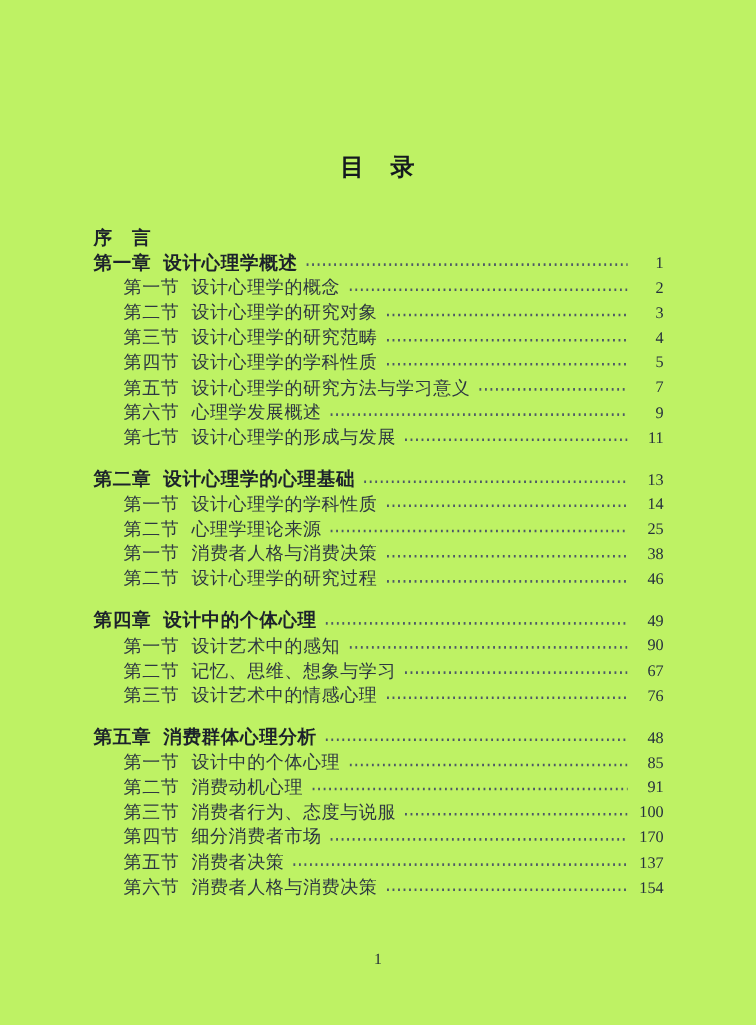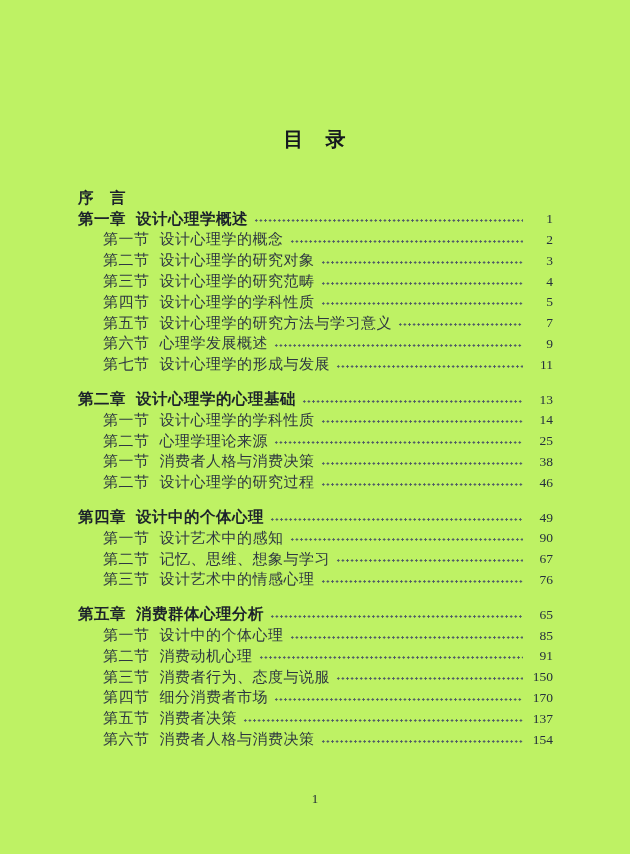--- a/index.html
+++ b/index.html
@@ -194,39 +194,39 @@
       <div class="row section">
     <span class="label">第三节</span>
     <span class="title">设计艺术中的情感心理</span>
     <span class="leader"></span>
     <span class="pagenum">76</span>
   </div>
       <div class="row chapter group-gap">
     <span class="label">第五章</span>
     <span class="title">消费群体心理分析</span>
     <span class="leader"></span>
-    <span class="pagenum">65</span>
+    <span class="pagenum">48</span>
   </div>
       <div class="row section">
     <span class="label">第一节</span>
     <span class="title">设计中的个体心理</span>
     <span class="leader"></span>
     <span class="pagenum">85</span>
   </div>
       <div class="row section">
     <span class="label">第二节</span>
     <span class="title">消费动机心理</span>
     <span class="leader"></span>
     <span class="pagenum">91</span>
   </div>
       <div class="row section">
     <span class="label">第三节</span>
     <span class="title">消费者行为、态度与说服</span>
     <span class="leader"></span>
-    <span class="pagenum">150</span>
+    <span class="pagenum">100</span>
   </div>
       <div class="row section">
     <span class="label">第四节</span>
     <span class="title">细分消费者市场</span>
     <span class="leader"></span>
     <span class="pagenum">170</span>
   </div>
       <div class="row section">
     <span class="label">第五节</span>
     <span class="title">消费者决策</span>

